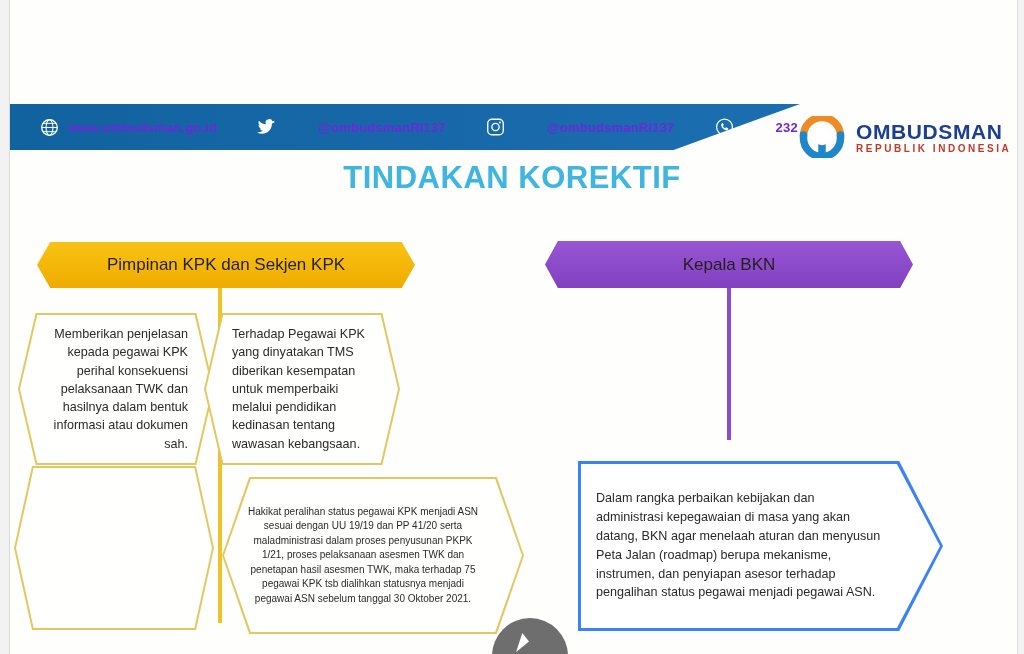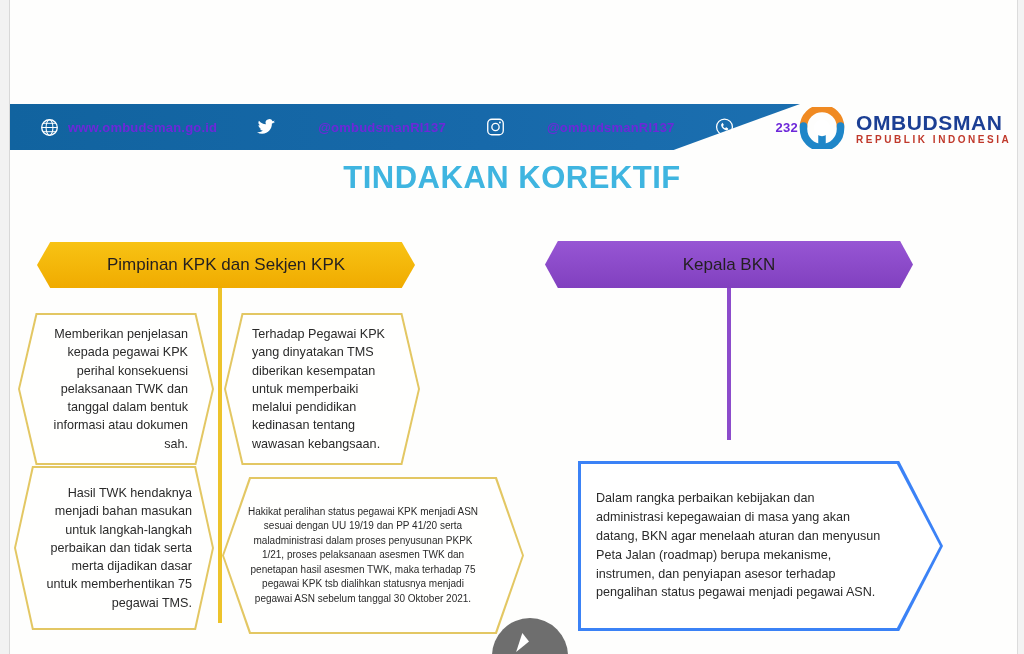--- a/index.html
+++ b/index.html
@@ -78,21 +78,21 @@
     align-items: center;
     justify-content: center;
     flex: 0 0 auto;
   }
   .h-ico svg { display:block; }
 
   
   .logo-wrap {
     position: absolute;
     left: 796px;
-    top: 107px;
+    top: 116px;
     display: flex;
     align-items: center;
     gap: 8px;
     justify-content: center;
   }
   .logo-mark { width: 52px; height: 42px; flex: 0 0 auto; }
   .logo-text { line-height: 1; }
   .logo-main {
     font-size: 21px;
     font-weight: bold;
@@ -190,21 +190,21 @@
 
   
   #box-kpk-1 { left: 18px;  top: 313px; width: 196px; height: 152px; }
   #box-kpk-1 .hexo-text { padding: 0 26px 0 30px; text-align: right; }
 
   
   #box-kpk-2 { left: 14px;  top: 466px; width: 200px; height: 164px; }
   #box-kpk-2 .hexo-text { padding: 0 22px 0 30px; text-align: right; }
 
   
-  #box-kpk-3 { left: 224px; top: 313px; width: 196px; height: 152px; }
+  #box-kpk-3 { left: 204px; top: 313px; width: 196px; height: 152px; }
   #box-kpk-3 .hexo-text { padding: 0 34px 0 28px; text-align: left; }
 
   
   #box-kpk-4 { left: 222px; top: 477px; width: 302px; height: 157px; }
   #box-kpk-4 .hexo-text { padding: 0 44px 0 24px; text-align: center; font-size: 10px; }
 
   
   .arrowbox {
     position: absolute;
     -webkit-clip-path: polygon(0 0, 88% 0, 100% 50%, 88% 100%, 0 100%);
@@ -324,26 +324,25 @@
 
   <div class="banner banner-yellow">
     <span>Pimpinan KPK dan Sekjen KPK</span>
   </div>
   <div class="banner banner-purple">
     <span>Kepala BKN</span>
   </div>
 
   <div class="hexo" id="box-kpk-1">
     <div class="hexo-fill"></div>
-    <div class="hexo-text">Memberikan penjelasan kepada pegawai KPK perihal konsekuensi pelaksanaan TWK dan tanggal dalam bentuk informasi atau dokumen sah.</div>
+    <div class="hexo-text">Memberikan penjelasan kepada pegawai KPK perihal konsekuensi pelaksanaan TWK dan hasilnya dalam bentuk informasi atau dokumen sah.</div>
   </div>
 
   <div class="hexo" id="box-kpk-2">
     <div class="hexo-fill"></div>
-    <div class="hexo-text">Hasil TWK hendaknya menjadi bahan masukan untuk langkah-langkah perbaikan dan tidak serta merta dijadikan dasar untuk memberhentikan 75 pegawai TMS.</div>
   </div>
 
   <div class="hexo" id="box-kpk-3">
     <div class="hexo-fill"></div>
     <div class="hexo-text">Terhadap Pegawai KPK yang dinyatakan TMS diberikan kesempatan untuk memperbaiki melalui pendidikan kedinasan tentang wawasan kebangsaan.</div>
   </div>
 
   <div class="hexo" id="box-kpk-4">
     <div class="hexo-fill"></div>
     <div class="hexo-text">Hakikat peralihan status pegawai KPK menjadi ASN sesuai dengan UU 19/19 dan PP 41/20 serta maladministrasi dalam proses penyusunan PKPK 1/21, proses pelaksanaan asesmen TWK dan penetapan hasil asesmen TWK, maka terhadap 75 pegawai KPK tsb dialihkan statusnya menjadi pegawai ASN sebelum tanggal 30 Oktober 2021.</div>

